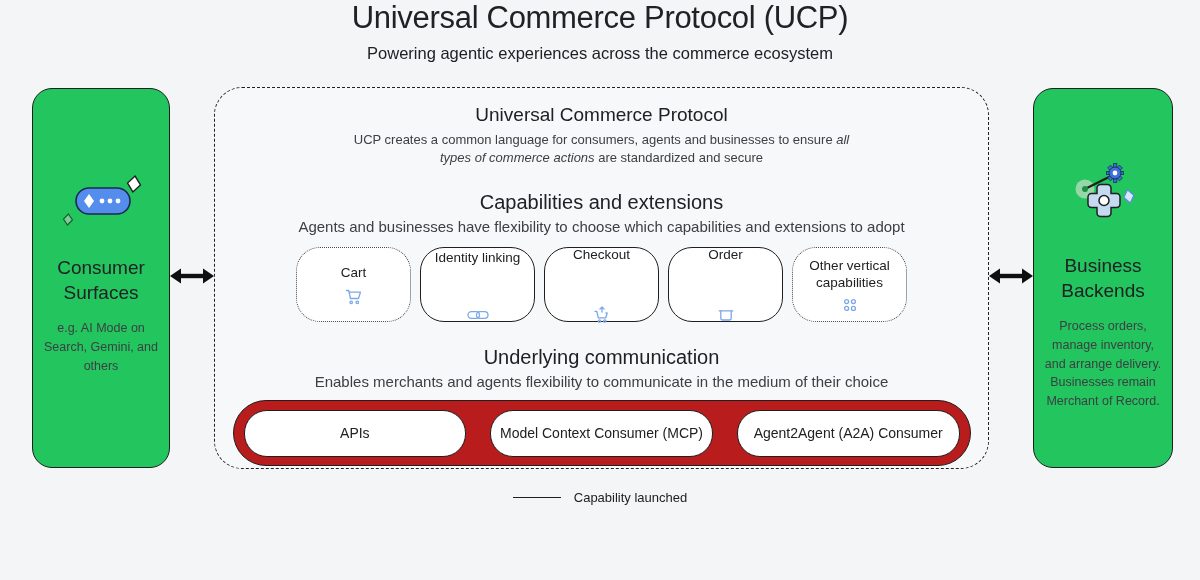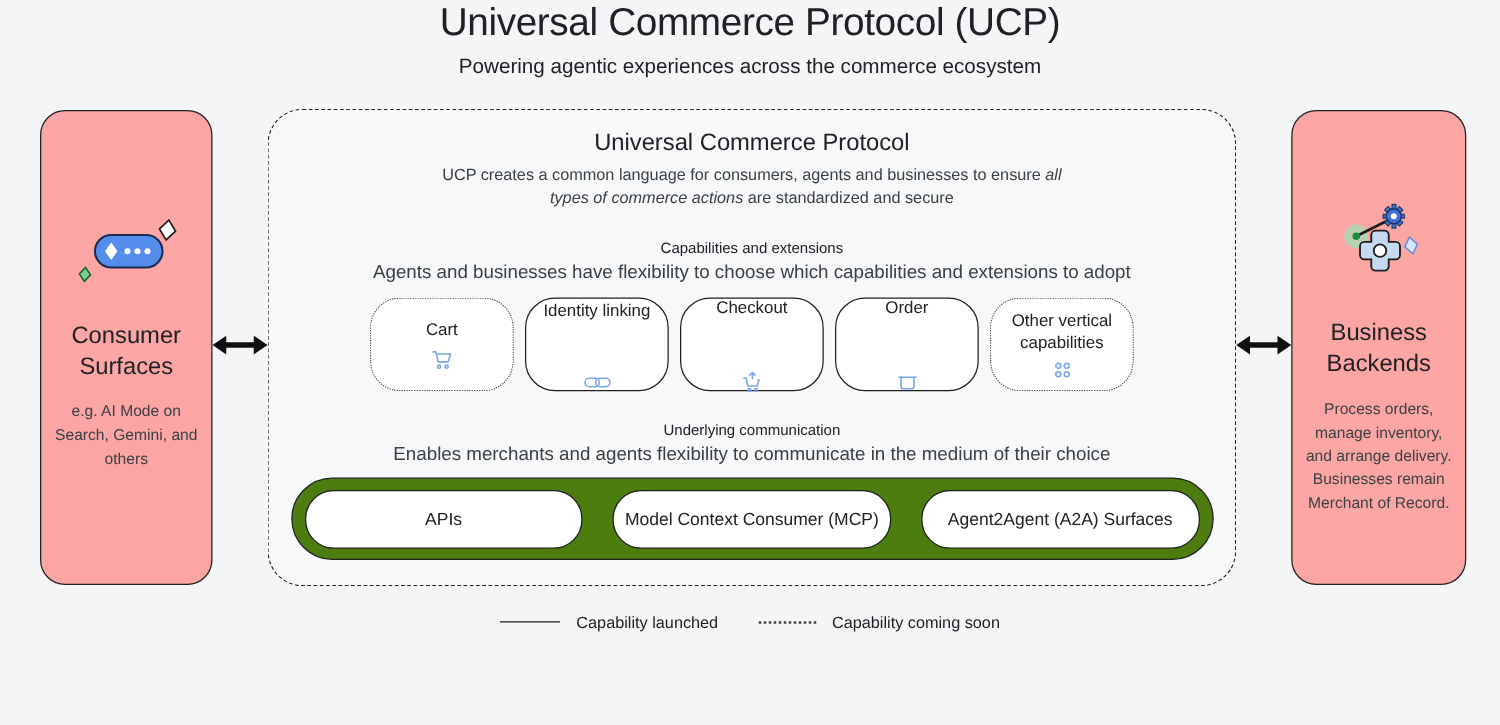--- a/index.html
+++ b/index.html
@@ -14,58 +14,58 @@
   
   .hdr { text-align:center; }
   .hdr-title { font-size:31px; font-weight:500; letter-spacing:-0.3px; margin:0; color:#202124; }
   .hdr-sub { font-size:16.5px; margin-top:8px; color:#202124; }
 
   
   .row { display:flex; align-items:center; margin:24px 30px 0 32px; }
 
   .side-box {
     width:138px; height:380px; box-sizing:border-box;
-    background:#fca5a5; border:1.5px solid #1F1F1F; border-radius:20px;
+    background:#22c55e; border:1.5px solid #1F1F1F; border-radius:20px;
     display:flex; flex-direction:column; align-items:center; text-align:center;
     flex-shrink:0;
   }
   .side-box.left  { padding-top:84px; }
   .side-box.right { width:140px; padding-top:70px; }
   .side-title { font-size:19px; font-weight:500; line-height:1.32; margin-top:24px; color:#202124; }
   .side-desc  { font-size:12.5px; line-height:1.5; color:#3C4043; margin-top:14px; padding:0 9px; }
 
   .arrow-wrap { flex:1; display:flex; justify-content:center; }
 
   
   .center-box {
     width:775px; height:382px; box-sizing:border-box; flex-shrink:0;
     border:1.5px dashed #202124; border-radius:28px;
     background:#F7F8FA; text-align:center; padding-top:16px;
   }
   .proto-title { font-size:19px; font-weight:500; color:#202124; }
   .proto-desc  { font-size:13px; color:#3C4043; line-height:1.4; max-width:505px; margin:5px auto 0; }
   .proto-desc i { font-style:italic; }
-  .sec-title { font-size:12px; font-weight:500; margin-top:24px; color:#202124; }
+  .sec-title { font-size:20px; font-weight:500; margin-top:24px; color:#202124; }
   .sec-sub   { font-size:15px; color:#3C4043; margin-top:4px; }
 
   .caps-row { display:flex; justify-content:center; gap:9px; margin-top:12px; }
   .cap-pill {
     width:115px; height:75px; box-sizing:border-box; background:#FFFFFF;
     border-radius:24px; display:flex; flex-direction:column; align-items:center;
     justify-content:center; gap:6px;
   }
   .cap-pill.launched { border:1.6px solid #1F1F1F;gap:42px; }
   .cap-pill.coming   { border:1.6px dotted #444746; }
   .cap-label { font-size:13.5px; line-height:1.28; color:#202124; padding:0 5px; }
   .picon { display:block; }
   .picon * { stroke:#7CA7E8; fill:none; stroke-width:1.3; stroke-linecap:round; stroke-linejoin:round; }
 
   .band {
     margin:10px auto 0; width:738px; height:66px; box-sizing:border-box;
-    background:#4d7c0f; border:1.2px solid #1F1F1F; border-radius:34px;
+    background:#b91c1c; border:1.2px solid #1F1F1F; border-radius:34px;
     display:flex; align-items:center; justify-content:center; gap:24px; padding:0 10px;
   }
   .band-pill {
     flex:1; height:45px; background:#FFFFFF; border:1.6px solid #1F1F1F;
     border-radius:23px; display:flex; align-items:center; justify-content:center;
     font-size:14px; color:#202124;
   }
 
   
   .legend { display:flex; justify-content:center; align-items:center; gap:32px; margin-top:21px; }
@@ -178,21 +178,21 @@
         </div>
 
       </div>
 
       <div class="sec-title">Underlying communication</div>
       <div class="sec-sub">Enables merchants and agents flexibility to communicate in the medium of their choice</div>
 
       <div class="band">
         <div class="band-pill">APIs</div>
         <div class="band-pill">Model Context Consumer (MCP)</div>
-        <div class="band-pill">Agent2Agent (A2A) Surfaces</div>
+        <div class="band-pill">Agent2Agent (A2A) Consumer</div>
       </div>
     </div>
 
     <div class="arrow-wrap">
       <span>
         <svg width="44" height="26" viewBox="0 0 44 26">
           <line x1="8" y1="13" x2="36" y2="13" stroke="#0F0F0F" stroke-width="4.4"></line>
           <polygon points="0,13 11,5.5 11,20.5" fill="#0F0F0F"></polygon>
           <polygon points="44,13 33,5.5 33,20.5" fill="#0F0F0F"></polygon>
         </svg>
@@ -228,19 +228,15 @@
       <div class="side-desc">Process orders, manage inventory, and arrange delivery. Businesses remain Merchant of Record.</div>
     </div>
 
   </div>
 
   <div class="legend">
     <div class="legend-item">
       <span class="legend-line solid"></span>
       <span>Capability launched</span>
     </div>
-    <div class="legend-item">
-      <span class="legend-line dotted"></span>
-      <span>Capability coming soon</span>
-    </div>
   </div>
 
 </div>
 
 </body></html>

